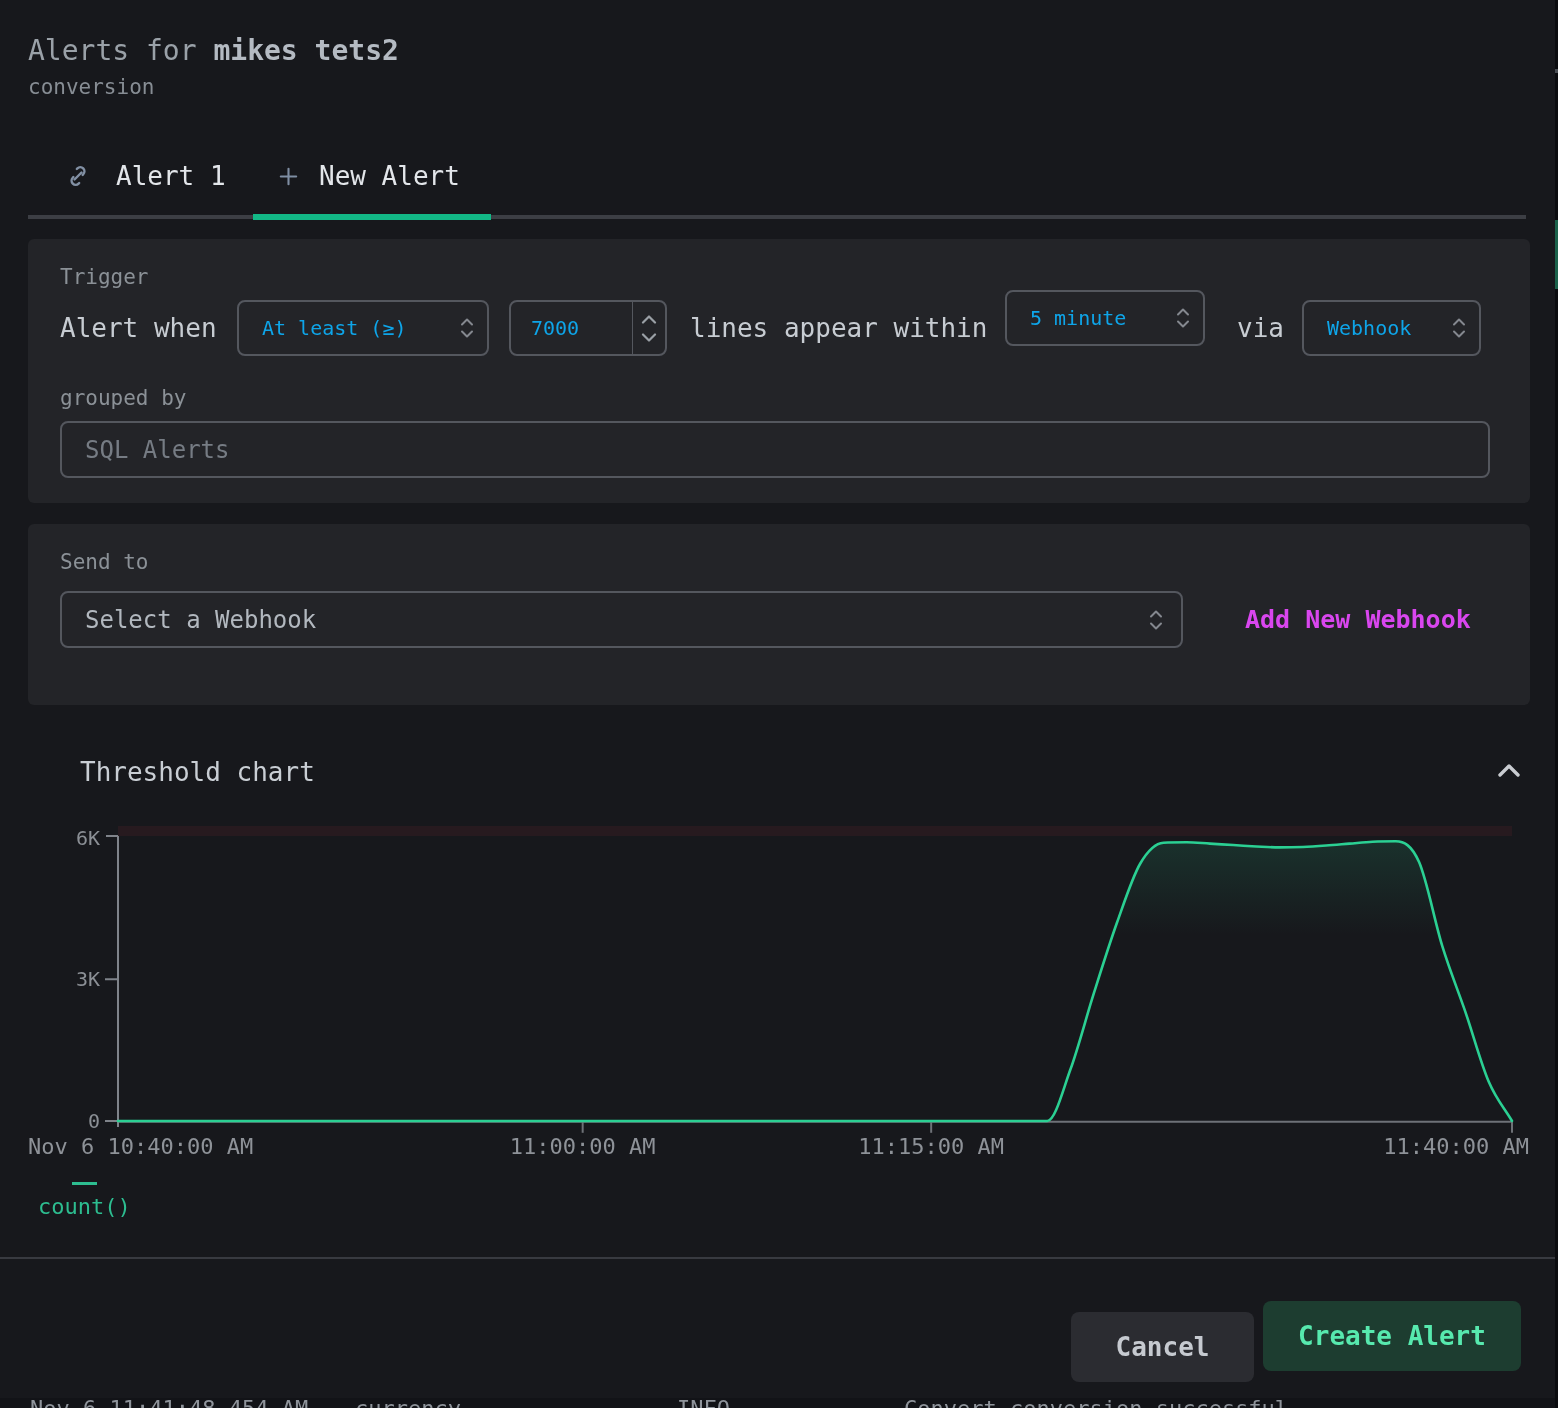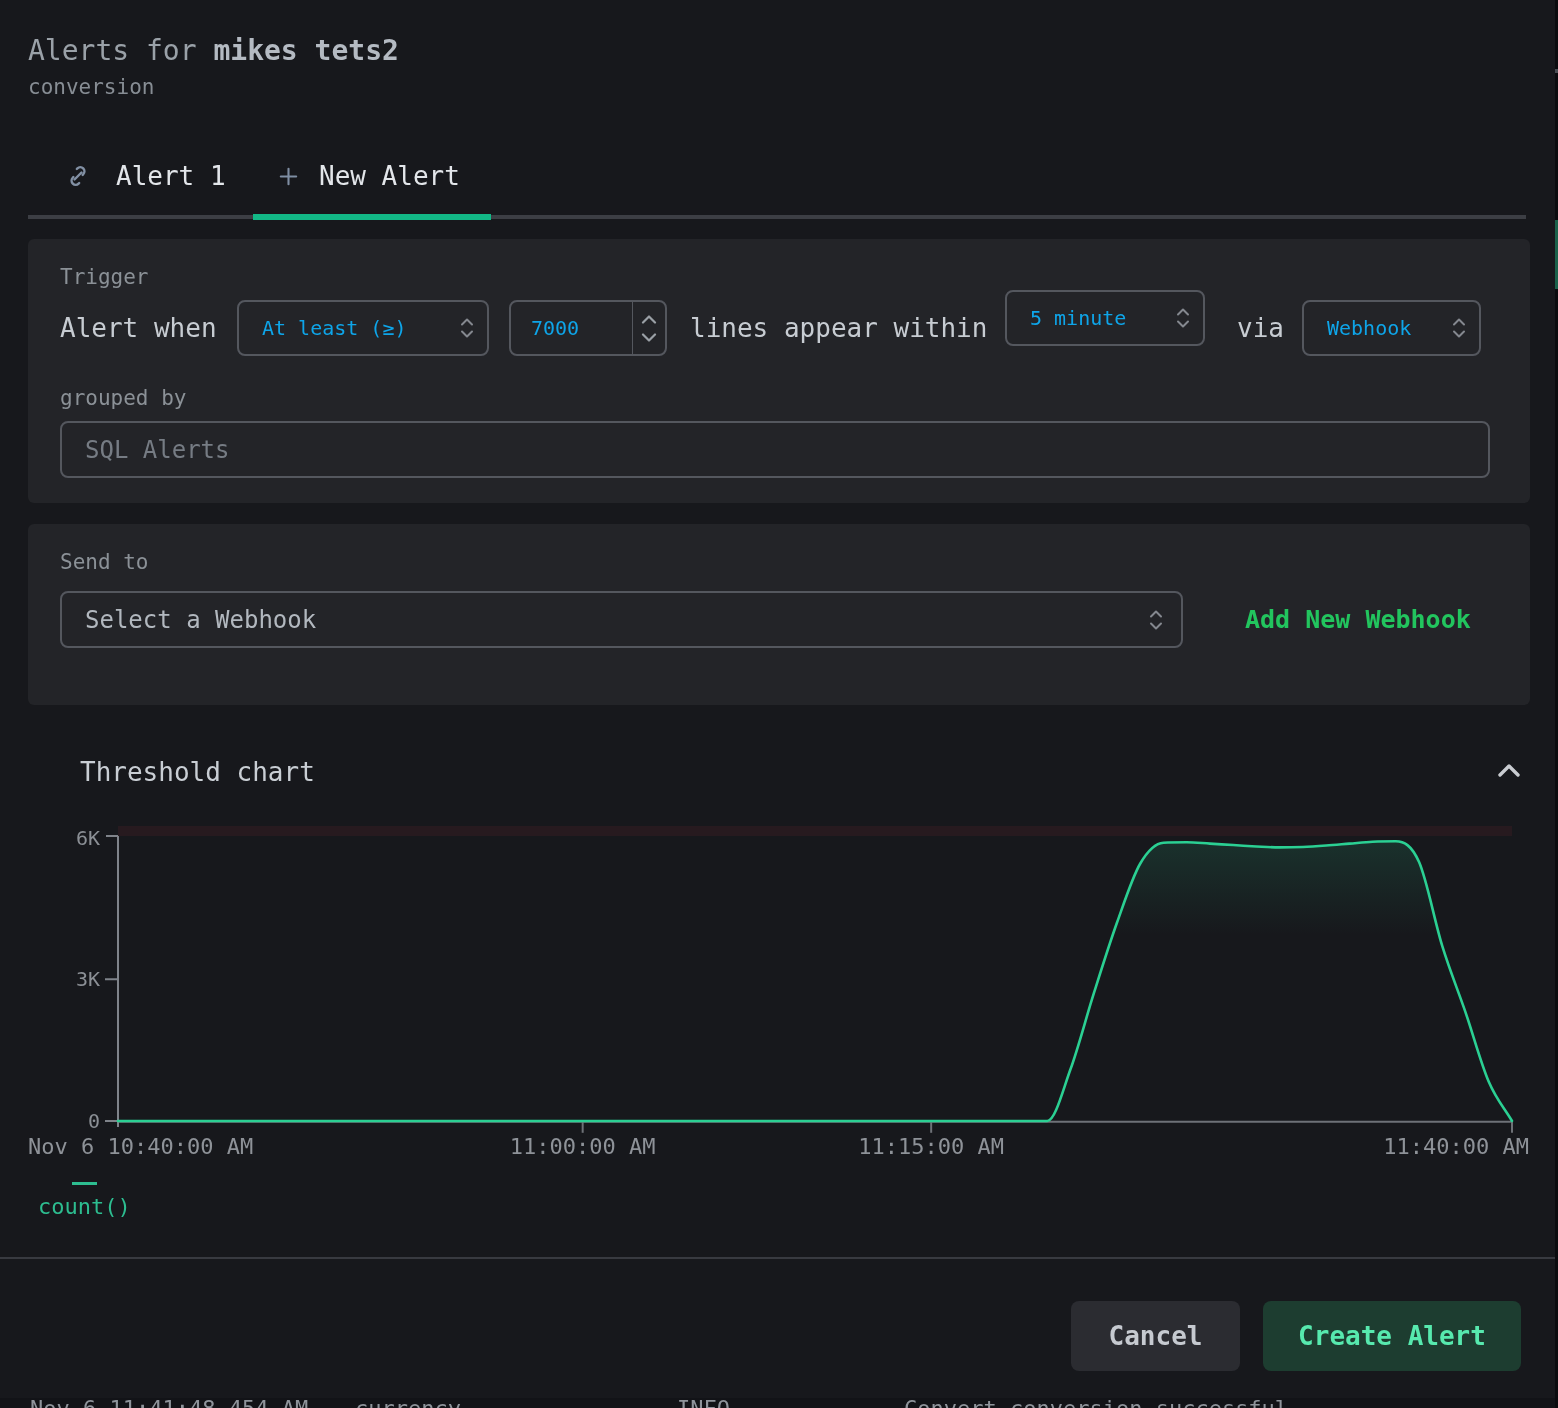--- a/index.html
+++ b/index.html
@@ -47,35 +47,35 @@
     border-left:1px solid #54575e; display:flex; flex-direction:column;
     align-items:center; justify-content:center; gap:9px; }
 
   .input-like {
     border:2px solid #54575e; border-radius:8px; height:57px;
     display:flex; align-items:center; background:#232428; position:absolute; cursor:text;
   }
   .placeholder { font-size:24px; color:#767c84; padding-left:23px; }
   .select-val { font-size:24px; color:#b2b8bf; padding-left:23px; }
 
-  .add-webhook { font-size:25px; font-weight:bold; color:#22c55e; line-height:57px; cursor:pointer; }
+  .add-webhook { font-size:25px; font-weight:bold; color:#d946ef; line-height:57px; cursor:pointer; }
 
   
   .chart-title { left:52px; top:757px; font-size:26px; line-height:30px; color:#c9ced4;margin-left:28px; }
   .collapse-btn { left:1490px; top:755px; width:38px; height:30px; cursor:pointer;
     display:flex; align-items:center; justify-content:center; }
   .legend { left:38px; top:1182px; display:flex; align-items:center; gap:9px; cursor:pointer;flex-direction:column; }
   .legend-dash { width:25px; height:3px; }
   .legend-label { font-size:22px; }
 
   
   .footer-divider { left:0; top:1257px; width:1555px; height:2px; background:#383a40; }
   .btn { border-radius:8px; height:70px; display:flex; align-items:center; justify-content:center;
     font-size:26px; font-weight:bold; cursor:pointer; position:absolute; top:1301px; }
-  .btn-cancel { left:1071px; width:169px; background:#2b2c31; color:#c6cad0; }
+  .btn-cancel { left:1071px; width:183px; background:#2b2c31; color:#c6cad0;margin-top:11px; }
   .btn-create { left:1263px; width:258px; background:#1d3d30; color:#57e9ae; }
 
   
   .bottom-strip { left:0; top:1398px; width:1558px; height:10px; background:#121317; overflow:hidden; }
   .bottom-strip span { position:absolute; top:0; font-size:22px; line-height:22px; color:#8f949b; white-space:nowrap; }
 
   
   .right-col { left:1555px; top:0; width:3px; height:1408px; background:#0b0c0f; z-index:50; }
   .right-col .thumb { position:absolute; left:0; width:3px; }
 

